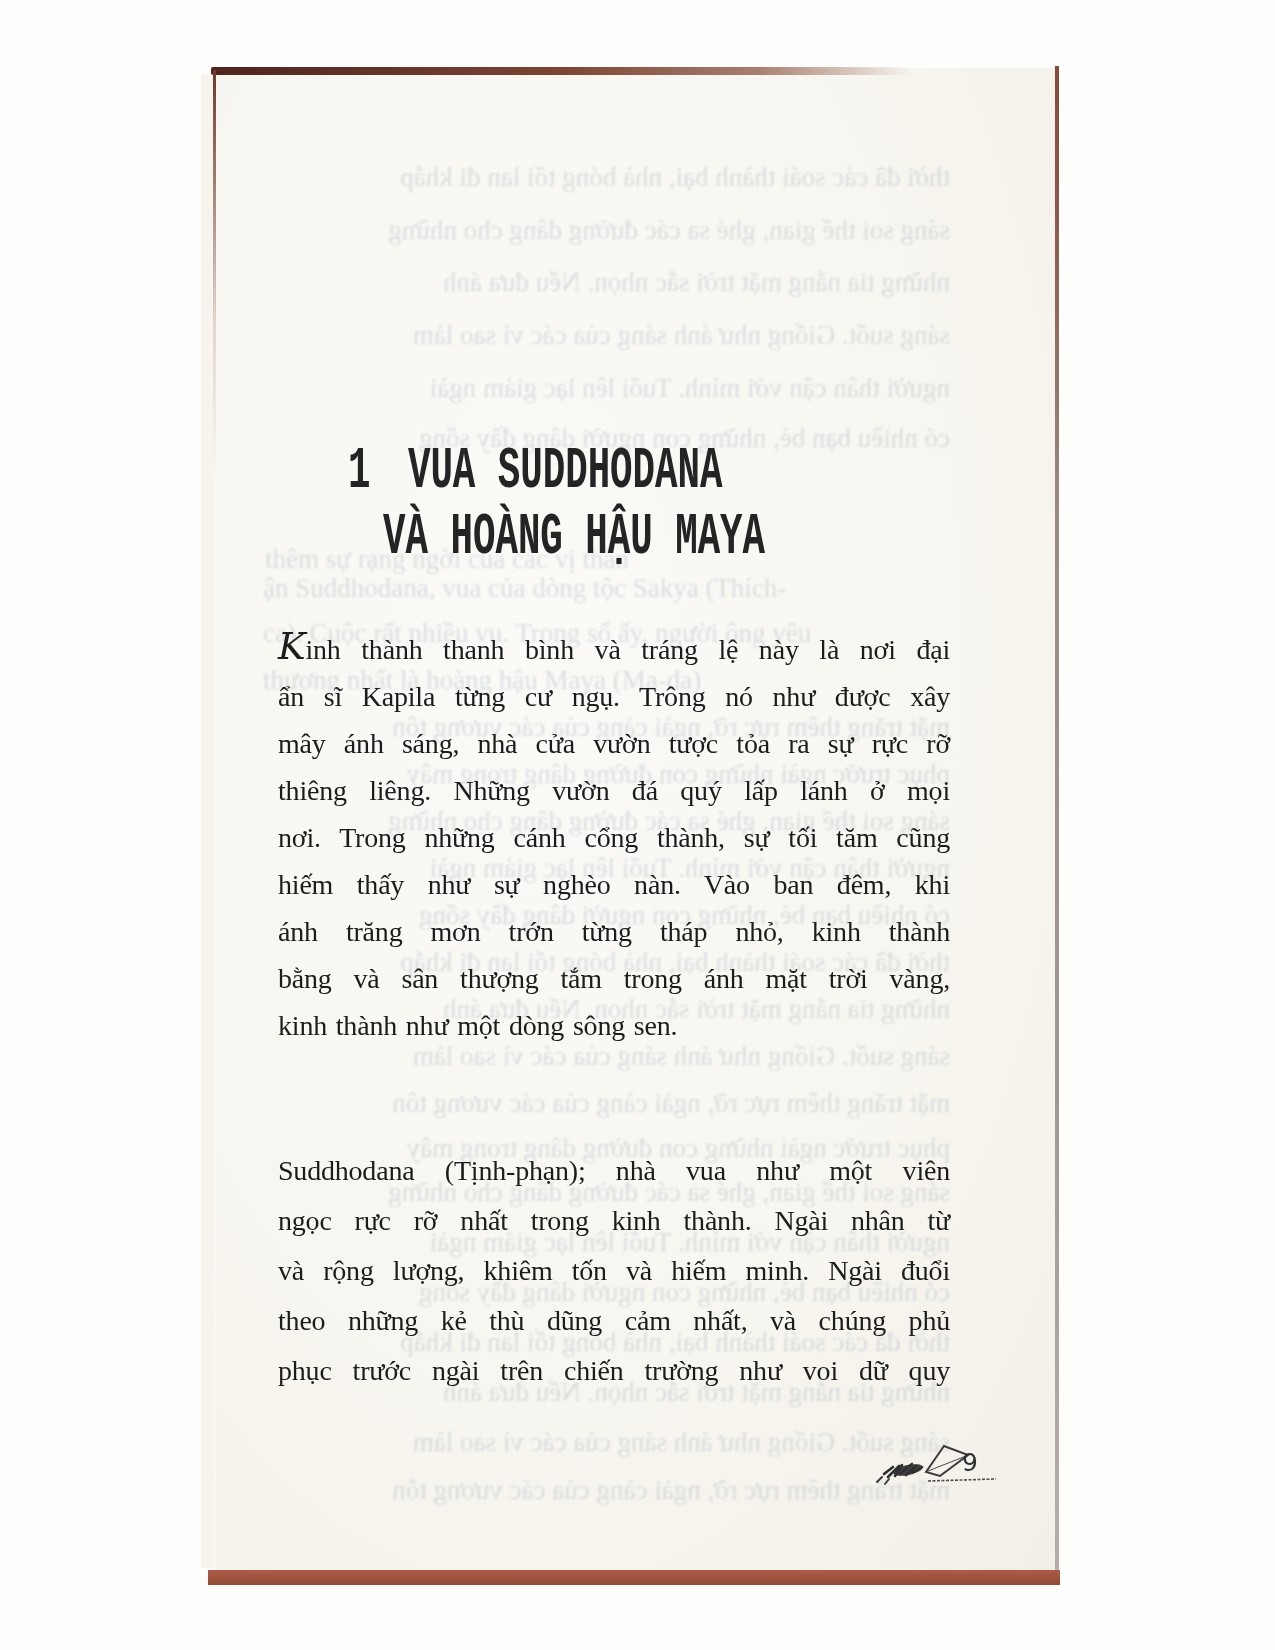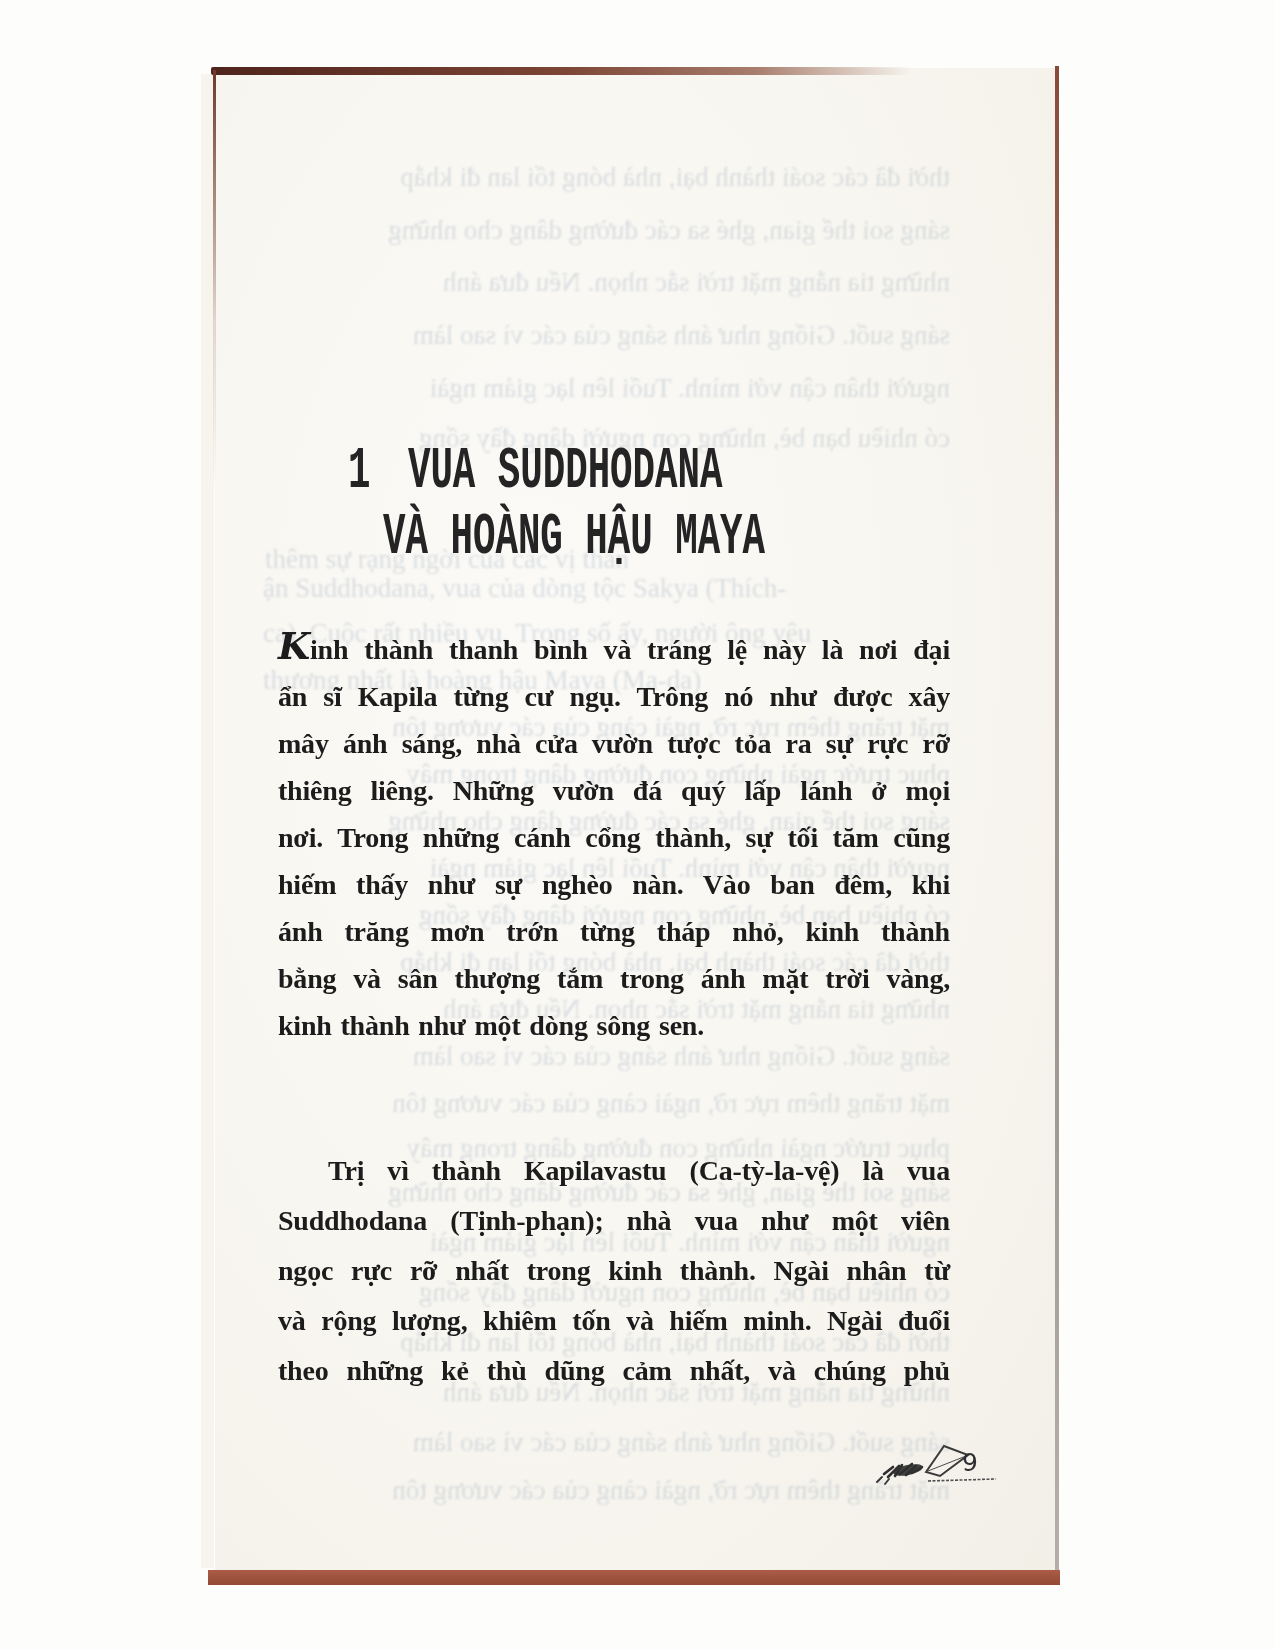--- a/index.html
+++ b/index.html
@@ -35,21 +35,21 @@
   .heading .row{line-height:48px;font-size:48px;white-space:nowrap;}
   .heading .row1{display:flex;}
   .chapter-num{margin-right:48px;}
   .heading .row2{margin-left:45px;margin-top:6px;}
 
   
   .bodytext{position:absolute;left:63px;width:672px;z-index:2;color:#1c1c1c;}
   .para1{top:558px;}
   .para2{top:1078px;}
   .t-line{height:47px;line-height:47px;font-size:28px;letter-spacing:-0.2px;word-spacing:2px;
-          text-align:justify;text-align-last:justify;white-space:nowrap;overflow:visible;font-weight:bold;}
+          text-align:justify;text-align-last:justify;white-space:nowrap;overflow:visible;}
   .para2 .t-line{height:50px;line-height:50px;}
   .t-line.no-just{text-align-last:left;}
   .t-line.indent{padding-left:50px;}
   .dropcap{font-family:"DejaVu Serif",serif;font-style:italic;font-size:37px;line-height:0;}
 
   
   .footer-sketch{position:absolute;left:655px;top:1372px;z-index:2;}
   .page-number{position:absolute;left:747px;top:1380px;z-index:2;font-family:"DejaVu Sans","Liberation Sans",sans-serif;
                font-size:25px;font-weight:500;color:#2e2e32;}
 </style>
@@ -111,25 +111,25 @@
       <div class="t-line">mây ánh sáng, nhà cửa vườn tược tỏa ra sự rực rỡ</div>
       <div class="t-line">thiêng liêng. Những vườn đá quý lấp lánh ở mọi</div>
       <div class="t-line">nơi. Trong những cánh cổng thành, sự tối tăm cũng</div>
       <div class="t-line">hiếm thấy như sự nghèo nàn. Vào ban đêm, khi</div>
       <div class="t-line">ánh trăng mơn trớn từng tháp nhỏ, kinh thành</div>
       <div class="t-line">bằng và sân thượng tắm trong ánh mặt trời vàng,</div>
       <div class="t-line no-just">kinh thành như một dòng sông sen.</div>
     </div>
 
     <div class="bodytext para2">
-      <div class="t-line indent">Trị vì thành Kapilavastu (Ca-tỳ-la-vệ) là vua</div>
       <div class="t-line">Suddhodana (Tịnh-phạn); nhà vua như một viên</div>
       <div class="t-line">ngọc rực rỡ nhất trong kinh thành. Ngài nhân từ</div>
       <div class="t-line">và rộng lượng, khiêm tốn và hiếm minh. Ngài đuổi</div>
       <div class="t-line">theo những kẻ thù dũng cảm nhất, và chúng phủ</div>
+      <div class="t-line">phục trước ngài trên chiến trường như voi dữ quy</div>
     </div>
 
     <svg class="footer-sketch" width="130" height="48" viewBox="0 0 130 48">
       <ellipse cx="38" cy="30" rx="15" ry="5" transform="rotate(-12 38 30)" fill="#2e2e2e" opacity="0.9"></ellipse>
       <path d="M14 34 L23 27 M18 37 L29 26 M25 36 L32 25 M30 34 L42 24 M36 35 L46 26 M42 33 L52 27" stroke="#2f2f2f" stroke-width="2.6" fill="none" stroke-linecap="round"></path>
       <path d="M12 37 l-5 5 M19 39 l-4 5" stroke="#3a3a3a" stroke-width="2" fill="none" stroke-linecap="round"></path>
       <path d="M56 32 L74 6 L98 15 L70 36 Z" fill="none" stroke="#3a3a3a" stroke-width="2"></path>
       <path d="M58 31 L96 16" stroke="#4a4a4a" stroke-width="1"></path>
       <path d="M58 41 L126 39" stroke="#4f4f4f" stroke-width="1.6" stroke-dasharray="3 1.5"></path>
     </svg>

